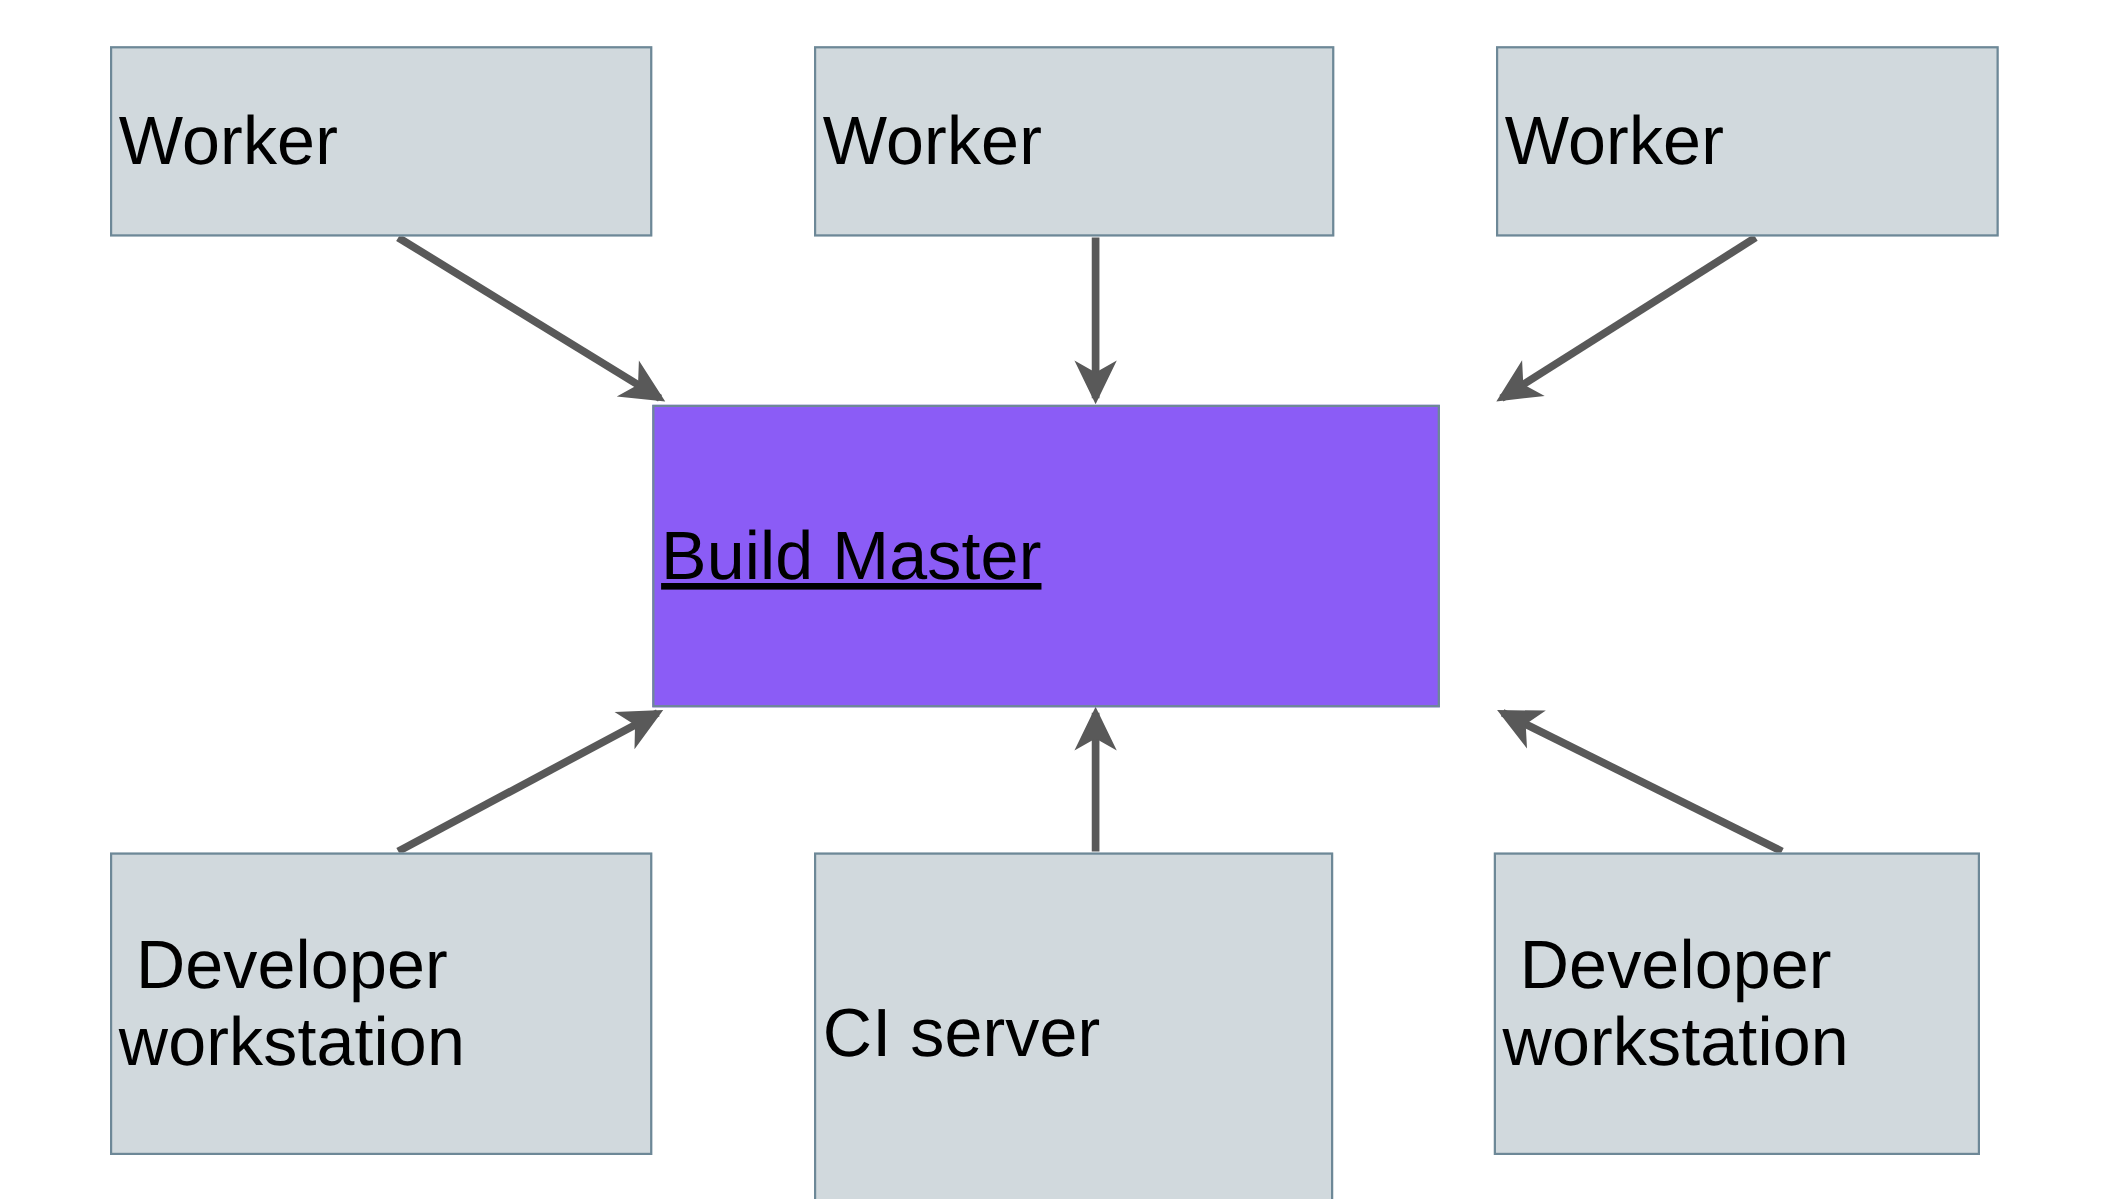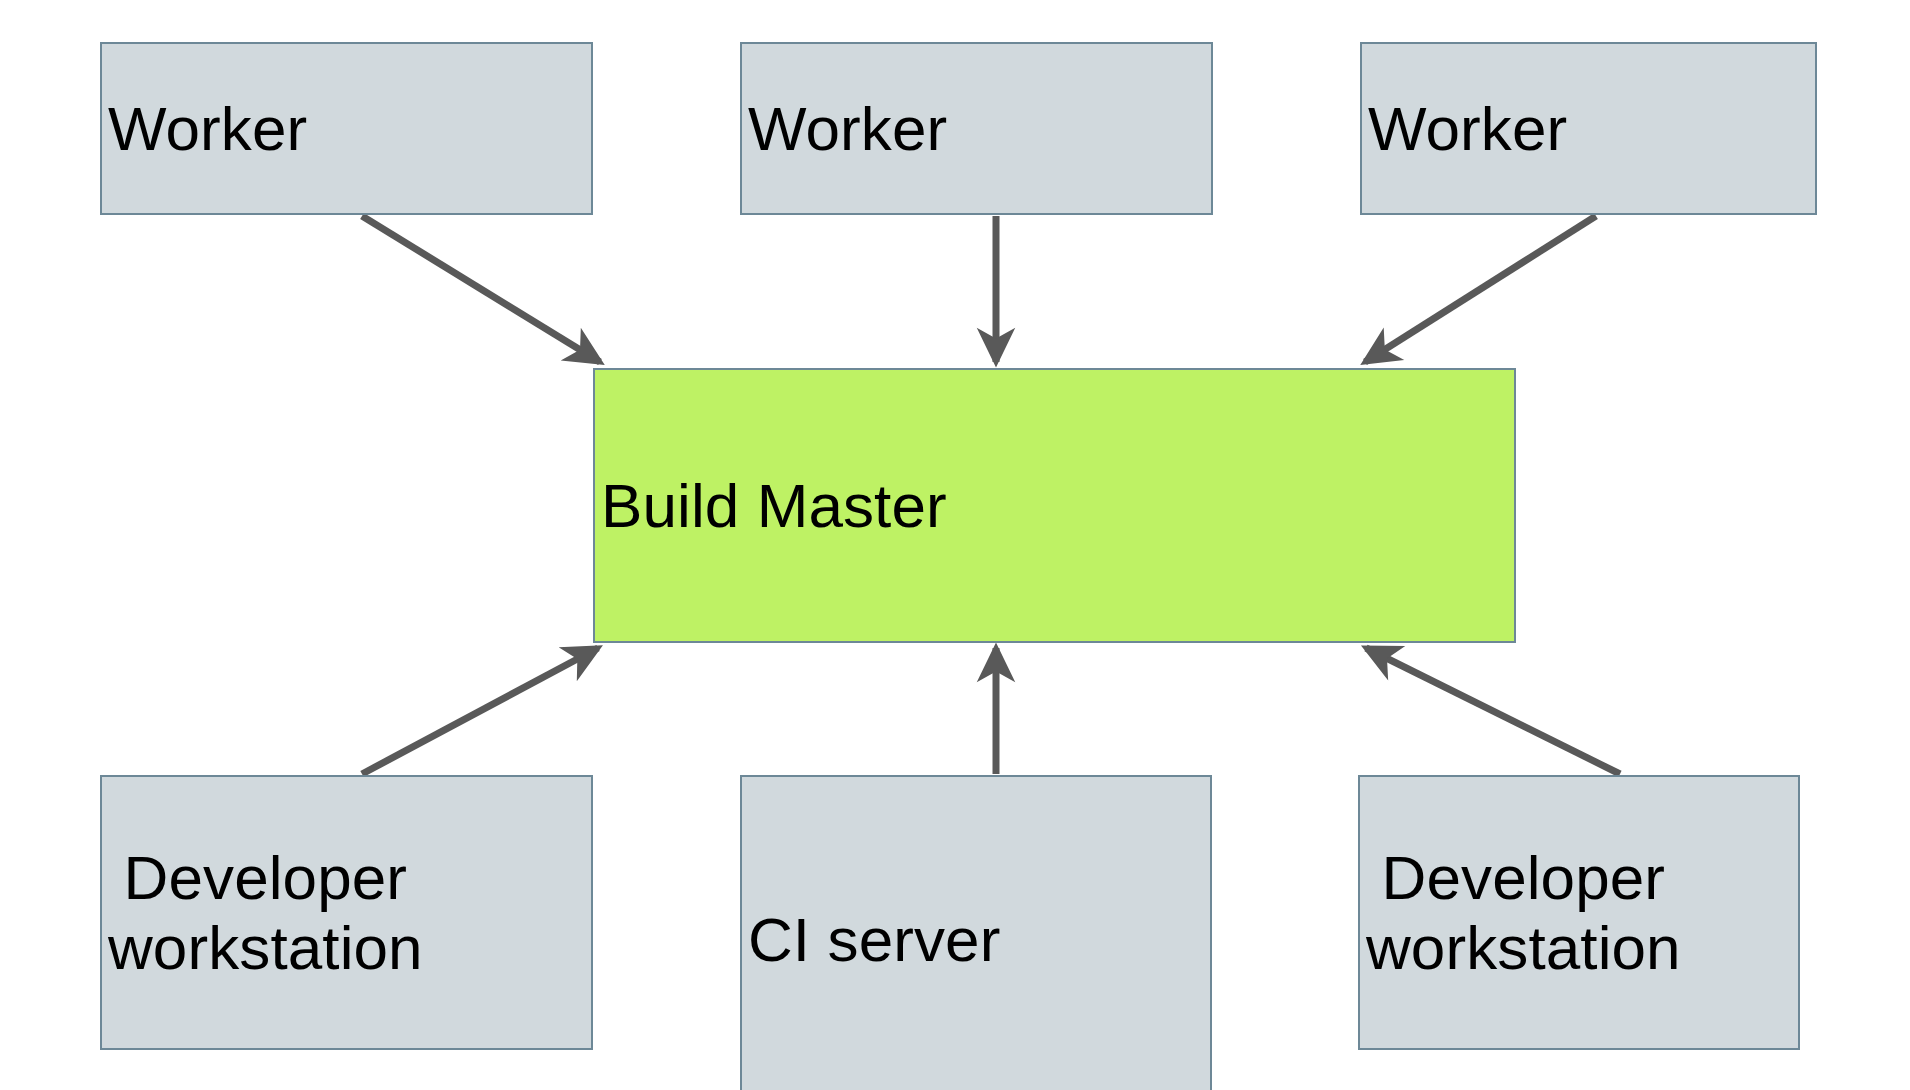--- a/index.html
+++ b/index.html
@@ -64,21 +64,21 @@
         <line x1="362" y1="774" x2="598" y2="648" stroke="#595959" stroke-width="7" stroke-linecap="butt" marker-end="url(#arrowhead)"></line>
         <line x1="996" y1="774" x2="996" y2="648" stroke="#595959" stroke-width="7" stroke-linecap="butt" marker-end="url(#arrowhead)"></line>
         <line x1="1620" y1="774" x2="1366" y2="648" stroke="#595959" stroke-width="7" stroke-linecap="butt" marker-end="url(#arrowhead)"></line>
       </g>
   </svg>
 
   <div id="nodes-group">
       <div class="node" style="left: 100px; top: 42px; width: 493px; height: 173px; background: rgb(209, 217, 221); border-color: rgb(109, 136, 151); border-width: 2px; color: rgb(0, 0, 0); font-size: 62px;"><span class="node-label">Worker</span></div>
       <div class="node" style="left: 740px; top: 42px; width: 473px; height: 173px; background: rgb(209, 217, 221); border-color: rgb(109, 136, 151); border-width: 2px; color: rgb(0, 0, 0); font-size: 62px;"><span class="node-label">Worker</span></div>
       <div class="node" style="left: 1360px; top: 42px; width: 457px; height: 173px; background: rgb(209, 217, 221); border-color: rgb(109, 136, 151); border-width: 2px; color: rgb(0, 0, 0); font-size: 62px;"><span class="node-label">Worker</span></div>
-      <div class="node" style="left: 593px; top: 368px; width: 923px; height: 275px; background: #bef264; border-color: rgb(109, 136, 151); border-width: 2px; color: rgb(0, 0, 0); font-size: 62px;"><span class="node-label">Build Master</span></div>
+      <div class="node" style="left: 593px; top: 368px; width: 716px; height: 275px; background: #8b5cf6; border-color: rgb(109, 136, 151); border-width: 2px; color: rgb(0, 0, 0); font-size: 62px; text-decoration: underline;"><span class="node-label">Build Master</span></div>
       <div class="node" style="left: 100px; top: 775px; width: 493px; height: 275px; background: rgb(209, 217, 221); border-color: rgb(109, 136, 151); border-width: 2px; color: rgb(0, 0, 0); font-size: 62px;"><span class="node-label">Developer
 workstation</span></div>
       <div class="node" style="left: 740px; top: 775px; width: 472px; height: 329px; background: rgb(209, 217, 221); border-color: rgb(109, 136, 151); border-width: 2px; color: rgb(0, 0, 0); font-size: 62px;"><span class="node-label">CI server</span></div>
       <div class="node" style="left: 1358px; top: 775px; width: 442px; height: 275px; background: rgb(209, 217, 221); border-color: rgb(109, 136, 151); border-width: 2px; color: rgb(0, 0, 0); font-size: 62px;"><span class="node-label">Developer
 workstation</span></div>
     </div>
 
 </div>
 
 </body></html>

